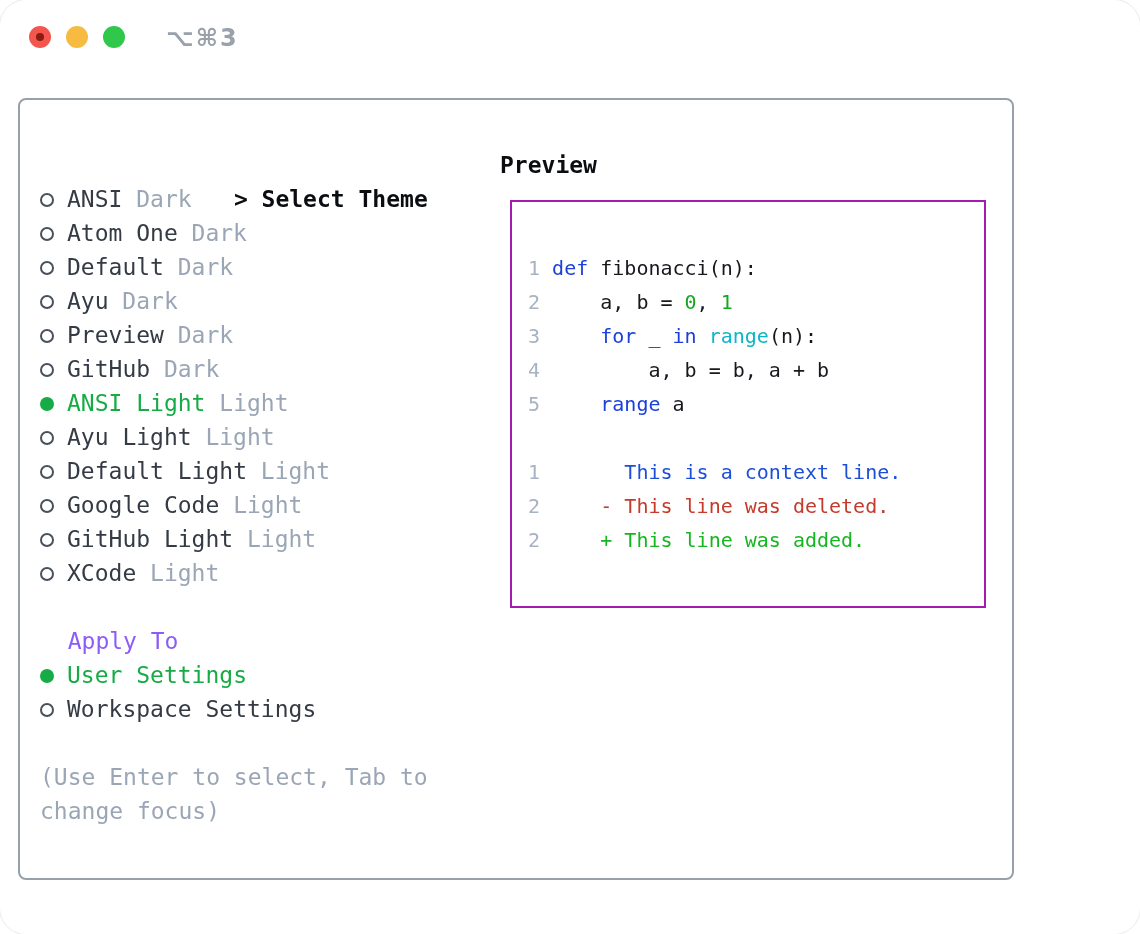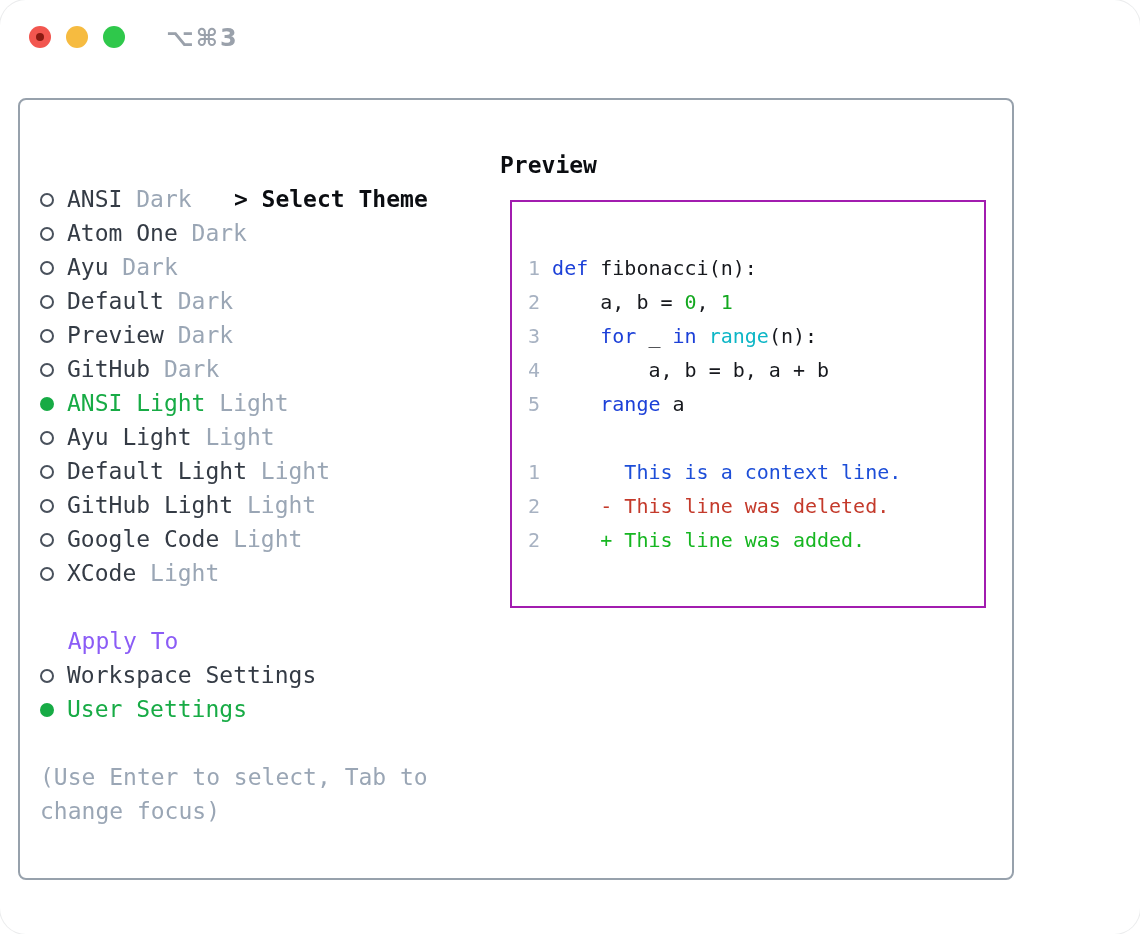--- a/index.html
+++ b/index.html
@@ -77,39 +77,39 @@
   <div class="main-box">
 
     <div class="left-panel">
       <div class="row header">
         <span>&gt;</span><span class="title-text">Select Theme</span>
       </div>
 
       <div id="theme-list">
           <div class="row item"><span class="radio"></span><span class="iname">ANSI</span><span class="itag">Dark</span></div>
           <div class="row item"><span class="radio"></span><span class="iname">Atom One</span><span class="itag">Dark</span></div>
+          <div class="row item"><span class="radio"></span><span class="iname">Default</span><span class="itag">Dark</span></div>
           <div class="row item"><span class="radio"></span><span class="iname">Ayu</span><span class="itag">Dark</span></div>
-          <div class="row item"><span class="radio"></span><span class="iname">Default</span><span class="itag">Dark</span></div>
           <div class="row item"><span class="radio"></span><span class="iname">Preview</span><span class="itag">Dark</span></div>
           <div class="row item"><span class="radio"></span><span class="iname">GitHub</span><span class="itag">Dark</span></div>
           <div class="row item selected"><span class="radio"></span><span class="iname">ANSI Light</span><span class="itag">Light</span></div>
           <div class="row item"><span class="radio"></span><span class="iname">Ayu Light</span><span class="itag">Light</span></div>
           <div class="row item"><span class="radio"></span><span class="iname">Default Light</span><span class="itag">Light</span></div>
+          <div class="row item"><span class="radio"></span><span class="iname">Google Code</span><span class="itag">Light</span></div>
           <div class="row item"><span class="radio"></span><span class="iname">GitHub Light</span><span class="itag">Light</span></div>
-          <div class="row item"><span class="radio"></span><span class="iname">Google Code</span><span class="itag">Light</span></div>
           <div class="row item"><span class="radio"></span><span class="iname">XCode</span><span class="itag">Light</span></div>
         </div>
 
       <div class="spacer"></div>
 
       <div class="row subheader">Apply To</div>
 
       <div id="apply-list">
+          <div class="row item selected"><span class="radio"></span><span class="iname">User Settings</span></div>
           <div class="row item"><span class="radio"></span><span class="iname">Workspace Settings</span></div>
-          <div class="row item selected"><span class="radio"></span><span class="iname">User Settings</span></div>
         </div>
 
       <div class="spacer"></div>
 
       <div id="hint">
           <div class="row hint">(Use Enter to select, Tab to</div>
           <div class="row hint">change focus)</div>
         </div>
     </div>
 

